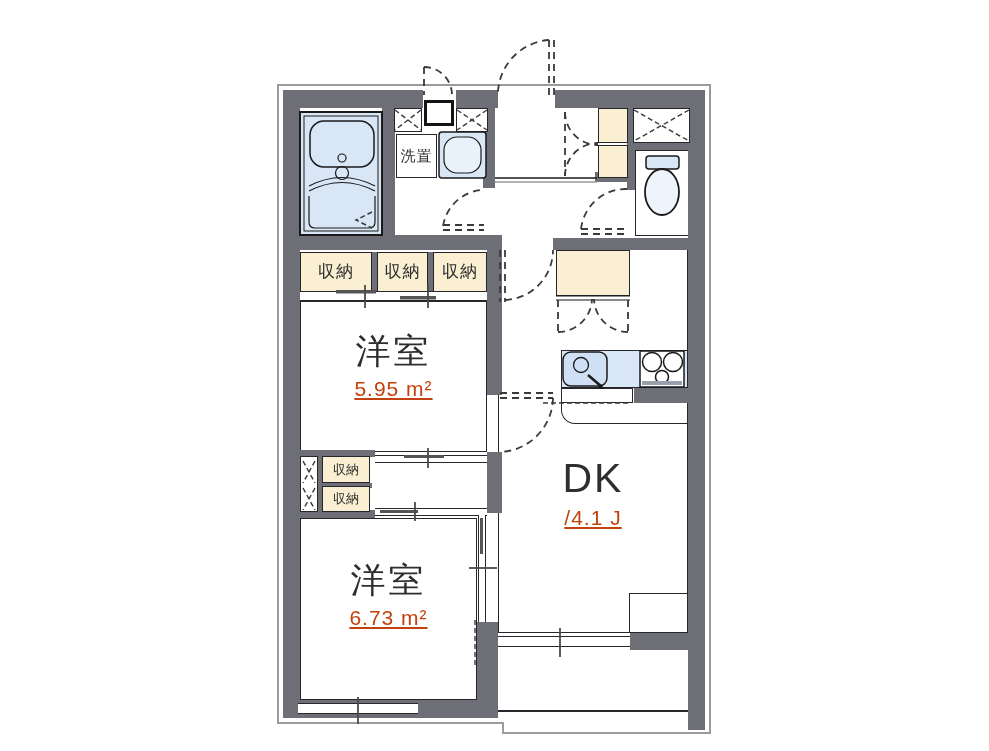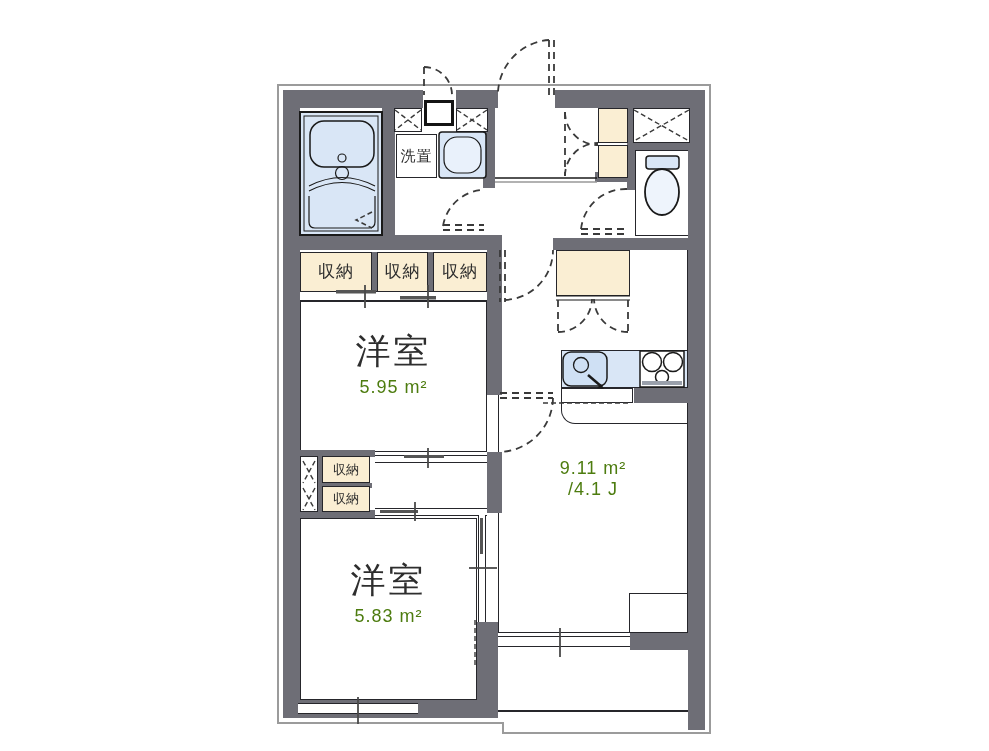--- a/index.html
+++ b/index.html
@@ -9,21 +9,21 @@
   .wall{position:absolute;background:#6e6e76;z-index:2;}
   .shadow{position:absolute;background:#9b9b9b;z-index:1;}
   .blue{background:#d9e6f6;}
   .cream{position:absolute;background:#faeed3;border:1.5px solid #26262b;box-sizing:border-box;z-index:4;}
   .whitebox{position:absolute;background:#ffffff;box-sizing:border-box;z-index:3;}
   .roomrect{position:absolute;box-sizing:border-box;z-index:1;background:#fff;}
   .label{position:absolute;z-index:6;text-align:center;line-height:1.0;}
   .closet-label{font-size:17px;letter-spacing:1px;}
   .closet-label-sm{font-size:13px;}
   .rname{font-size:35px;letter-spacing:3px;margin-bottom:9px;}
-  .rarea{font-size:18px;letter-spacing:1px;line-height:1.15;color:#4d7c0f;}
+  .rarea{font-size:21px;letter-spacing:1px;line-height:1.15;color:#c2410c;text-decoration:underline;}
   .dkname{font-size:41px;letter-spacing:2px;margin-bottom:7px;}
   svg.overlay{position:absolute;left:0;top:0;z-index:5;pointer-events:none;}
 </style>
 </head>
 <body>
 
 <div id="plan">
 
   <div class="shadow" style="left:277px;top:84px;width:434px;height:2px;"></div>
   <div class="shadow" style="left:277px;top:84px;width:2px;height:640px;"></div>
@@ -192,21 +192,21 @@
   <div class="label closet-label" style="left:377px;top:263px;width:51px;">収納</div>
   <div class="label closet-label" style="left:433px;top:263px;width:54px;">収納</div>
   <div class="label closet-label-sm" style="left:322px;top:463px;width:48px;">収納</div>
   <div class="label closet-label-sm" style="left:322px;top:492px;width:48px;">収納</div>
 
   <div class="label" style="left:300px;top:333px;width:187px;">
     <div class="rname">洋室</div>
     <div class="rarea">5.95 m²</div>
   </div>
   <div class="label" style="left:498px;top:458px;width:190px;">
-    <div class="rarea">9.11 m²</div>
+    <div class="dkname">DK</div>
     <div class="rarea">/4.1 J</div>
   </div>
   <div class="label" style="left:300px;top:562px;width:177px;">
     <div class="rname">洋室</div>
-    <div class="rarea">5.83 m²</div>
+    <div class="rarea">6.73 m²</div>
   </div>
 
 </div>
 
 </body></html>

